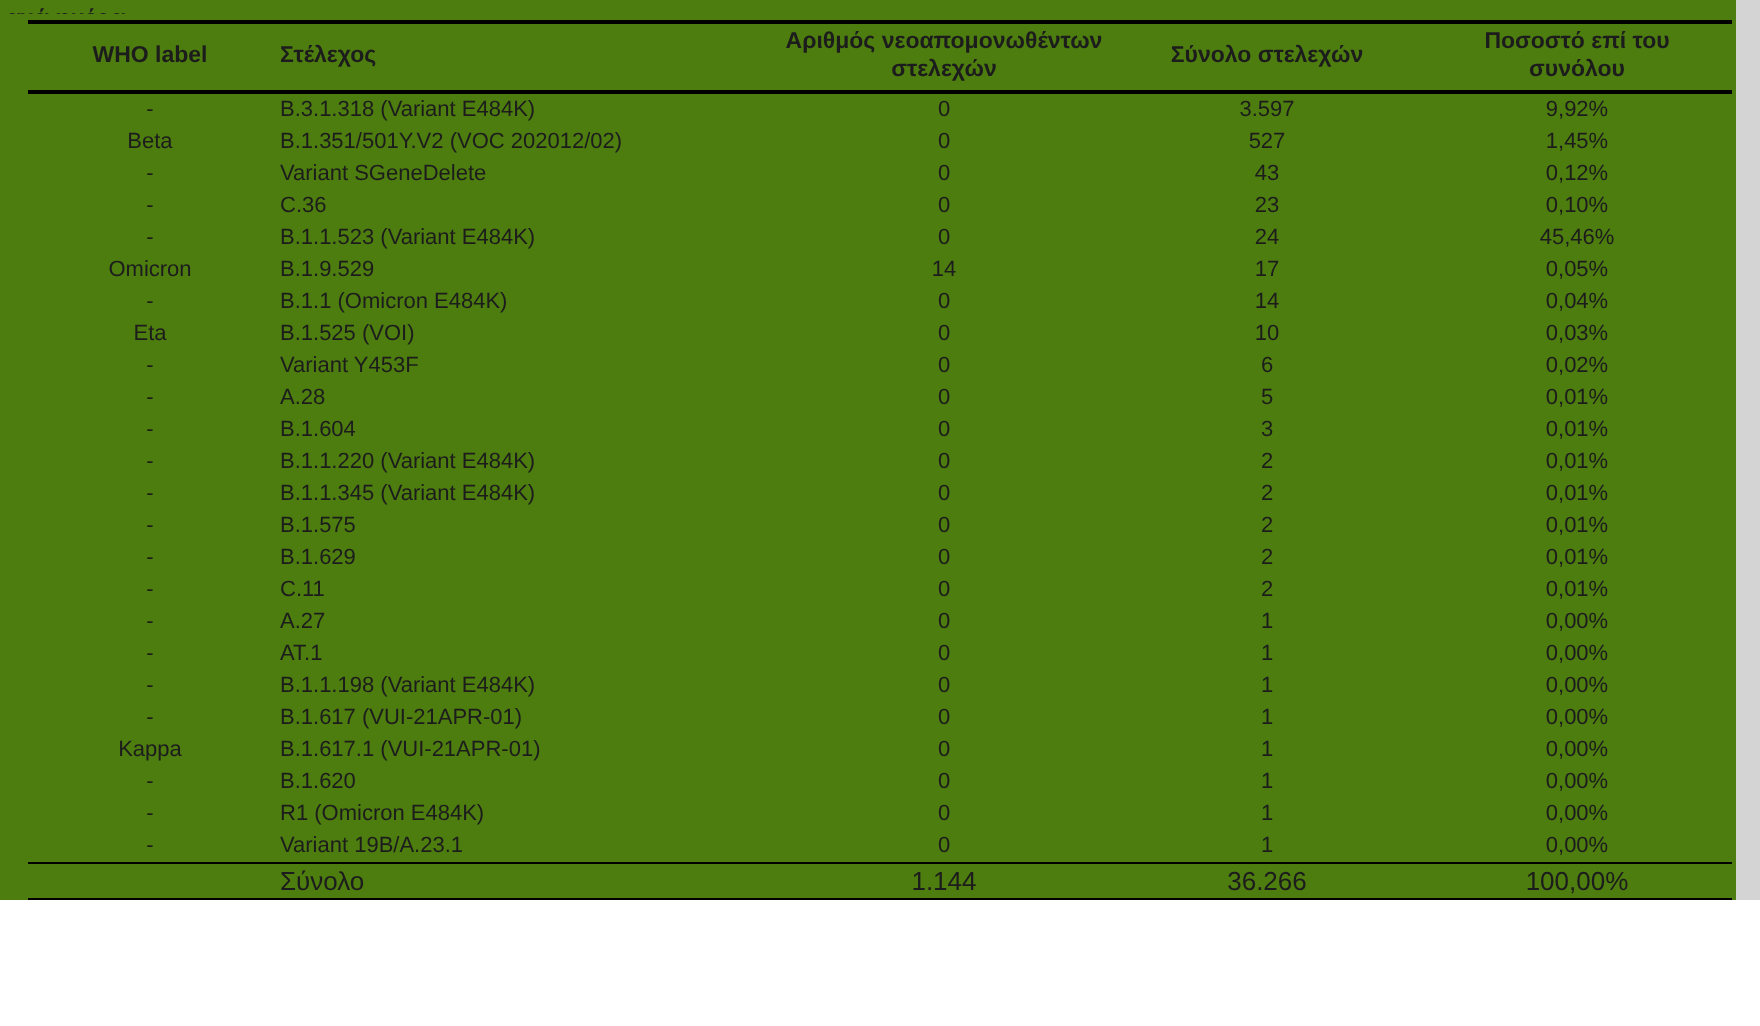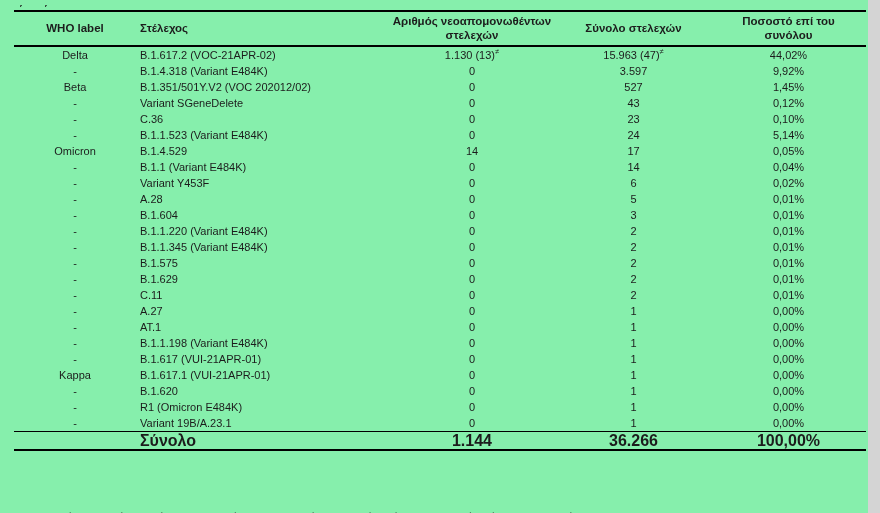--- a/index.html
+++ b/index.html
@@ -5,22 +5,22 @@
   html, body {
     margin: 0;
     padding: 0;
     background: #ffffff;
     font-family: "Liberation Sans", sans-serif;
     color: #1c1c1c;
   }
   .page {
     position: relative;
     width: 880px;
-    height: 513px;
-    background: #86efac;
+    height: 450px;
+    background: #4d7c0f;
     overflow: hidden;
   }
   .top-clip {
     position: absolute;
     top: 0;
     left: 3px;
     height: 7px;
     width: 160px;
     overflow: hidden;
   }
@@ -60,22 +60,22 @@
     font-size: 11px;
     height: 16px;
     line-height: 16px;
     padding: 0 2px;
     overflow: hidden;
     white-space: nowrap;
   }
   tfoot td {
     border-top: 1.5px solid #000;
     border-bottom: 2.5px solid #000;
-    font-size: 16px;
-    font-weight: bold;
+    font-size: 13px;
+    font-weight: normal;
     height: 17px;
     line-height: 17px;
     padding: 0 2px;
   }
   .al { text-align: left; }
   .ac { text-align: center; }
   .strain-pad { padding-left: 4px; }
   sup {
     font-size: 7.5px;
     line-height: 0;
@@ -126,29 +126,22 @@
         <th class="al strain-pad">Στέλεχος</th>
         <th class="ac">Αριθμός νεοαπομονωθέντων
 στελεχών</th>
         <th class="ac">Σύνολο στελεχών</th>
         <th class="ac">Ποσοστό επί του
 συνόλου</th>
       </tr>
     </thead>
     <tbody id="rows">
         <tr>
-          <td class="ac">Delta</td>
-          <td class="al strain-pad">B.1.617.2 (VOC-21APR-02)</td>
-          <td class="ac">1.130 (13)<sup>≠</sup></td>
-          <td class="ac">15.963 (47)<sup>≠</sup></td>
-          <td class="ac">44,02%</td>
-        </tr>
-        <tr>
-          <td class="ac">-</td>
-          <td class="al strain-pad">B.1.4.318 (Variant E484K)</td>
+          <td class="ac">-</td>
+          <td class="al strain-pad">B.3.1.318 (Variant E484K)</td>
           <td class="ac">0</td>
           <td class="ac">3.597</td>
           <td class="ac">9,92%</td>
         </tr>
         <tr>
           <td class="ac">Beta</td>
           <td class="al strain-pad">B.1.351/501Y.V2 (VOC 202012/02)</td>
           <td class="ac">0</td>
           <td class="ac">527</td>
           <td class="ac">1,45%</td>
@@ -165,35 +158,42 @@
           <td class="al strain-pad">C.36</td>
           <td class="ac">0</td>
           <td class="ac">23</td>
           <td class="ac">0,10%</td>
         </tr>
         <tr>
           <td class="ac">-</td>
           <td class="al strain-pad">B.1.1.523 (Variant E484K)</td>
           <td class="ac">0</td>
           <td class="ac">24</td>
-          <td class="ac">5,14%</td>
+          <td class="ac">45,46%</td>
         </tr>
         <tr>
           <td class="ac">Omicron</td>
-          <td class="al strain-pad">B.1.4.529</td>
+          <td class="al strain-pad">B.1.9.529</td>
           <td class="ac">14</td>
           <td class="ac">17</td>
           <td class="ac">0,05%</td>
         </tr>
         <tr>
           <td class="ac">-</td>
-          <td class="al strain-pad">B.1.1 (Variant E484K)</td>
+          <td class="al strain-pad">B.1.1 (Omicron E484K)</td>
           <td class="ac">0</td>
           <td class="ac">14</td>
           <td class="ac">0,04%</td>
+        </tr>
+        <tr>
+          <td class="ac">Eta</td>
+          <td class="al strain-pad">B.1.525 (VOI)</td>
+          <td class="ac">0</td>
+          <td class="ac">10</td>
+          <td class="ac">0,03%</td>
         </tr>
         <tr>
           <td class="ac">-</td>
           <td class="al strain-pad">Variant Y453F</td>
           <td class="ac">0</td>
           <td class="ac">6</td>
           <td class="ac">0,02%</td>
         </tr>
         <tr>
           <td class="ac">-</td>

